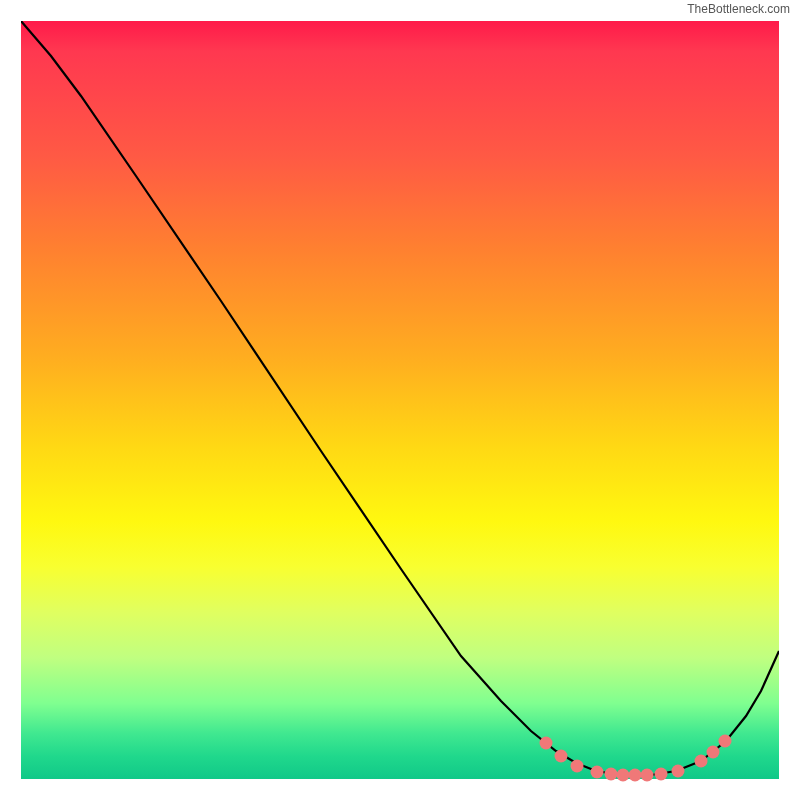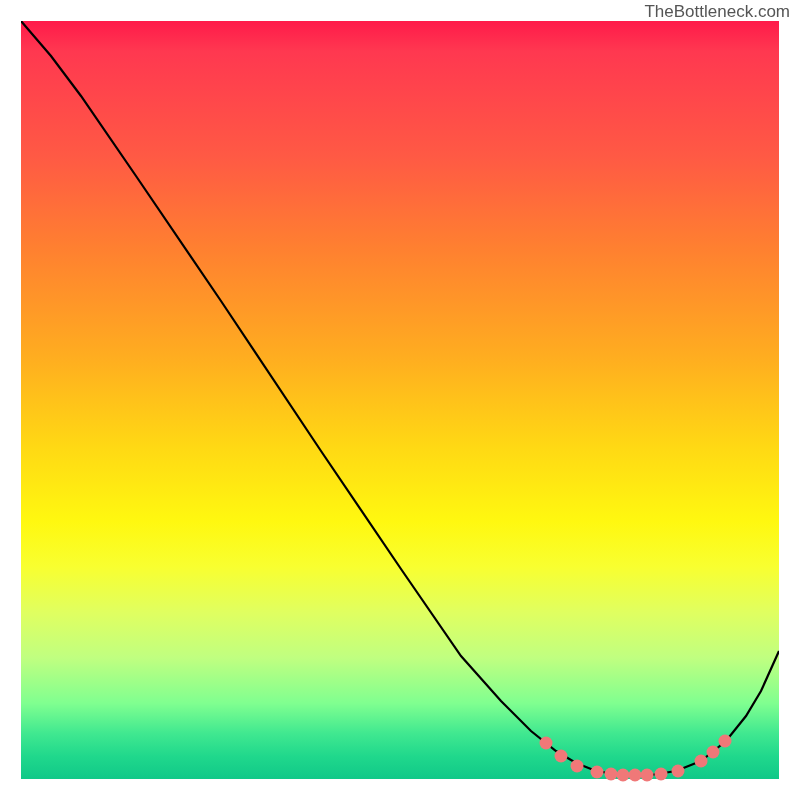--- a/index.html
+++ b/index.html
@@ -30,21 +30,21 @@
       #40e890 94%,
       #20d88c 97%,
       #10c888 100%
     );
   }
   .watermark {
     position: absolute;
     top: 2px;
     right: 10px;
     font-family: Arial, sans-serif;
-    font-size: 17px;
+    font-size: 12px;
     color: #555;
     font-weight: 500;
   }
   .curve {
     position: absolute;
     left: 21px;
     top: 21px;
     width: 758px;
     height: 758px;
     pointer-events: none;

